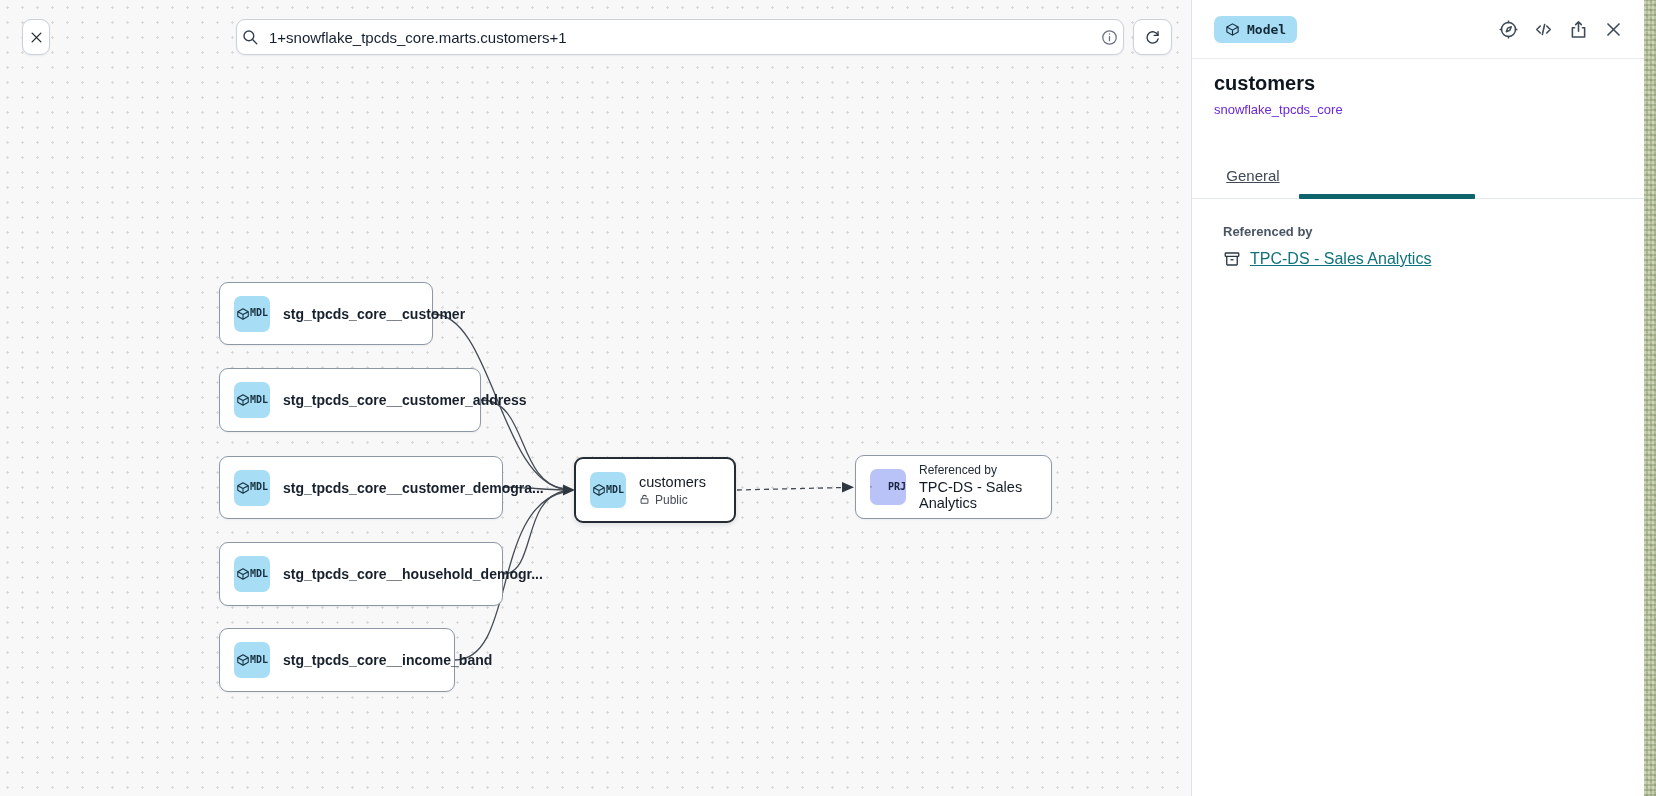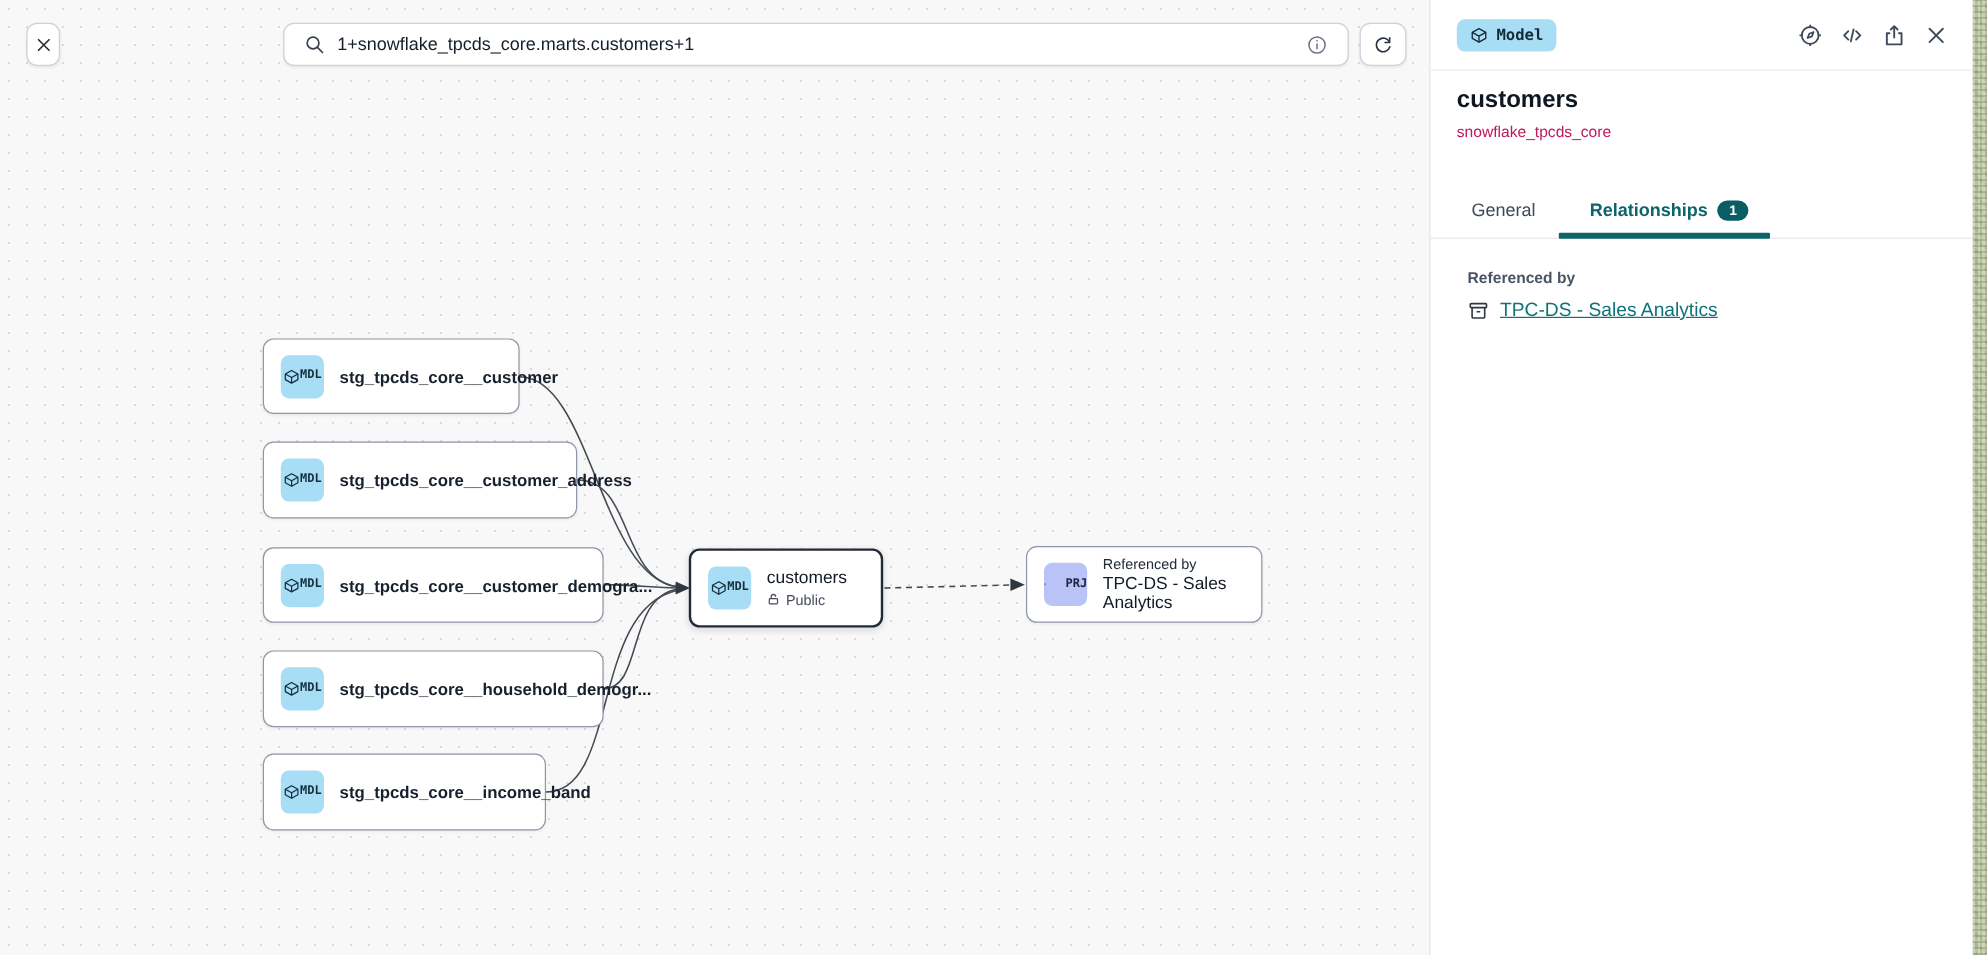--- a/index.html
+++ b/index.html
@@ -20,21 +20,21 @@
     position:absolute; background:#fff; border:1px solid #c9d1da; border-radius:9px;
     display:flex; align-items:center; justify-content:center;
     box-shadow:0 1px 2px rgba(16,24,40,.06); color:#2b3440; cursor:pointer;
   }
   .breadcrumb-btn { left:54px; top:19px; height:36px; width:173px; font-size:13px; color:#1c2430; }
   .close-btn { left:22px; top:19px; width:28px; height:36px; }
   .refresh-btn { left:1133px; top:19px; width:39px; height:36px; }
   .searchbar {
     position:absolute; left:236px; top:19px; width:888px; height:36px;
     background:#fff; border:1px solid #c9d1da; border-radius:9px;
-    display:flex; align-items:center; padding:0 16px; gap:10px;
+    display:flex; align-items:center; padding:0 4px; gap:10px;
     box-shadow:0 1px 2px rgba(16,24,40,.06);
   }
   .searchbar .query { flex:1; font-size:15px; color:#15202e; white-space:nowrap; overflow:hidden; }
 
   
   .gnode {
     position:absolute; background:#fff; border:1px solid #8d97a5; border-radius:9px;
     display:flex; align-items:center; gap:13px; padding:0 14px;
     box-shadow:0 1px 2px rgba(16,24,40,.05); cursor:pointer;
   }
@@ -57,24 +57,24 @@
   .panel { position:absolute; left:1191px; top:0; width:453px; height:796px; background:#fff; border-left:1px solid #dfe3e8;padding-left:20px; }
   .type-badge {
     position:absolute; left:22px; top:16px; height:27px; padding:0 11px;
     background:#a8ddf6; border-radius:7px; display:flex; align-items:center; gap:7px;
     font-family:"DejaVu Sans Mono", monospace; font-size:13px; font-weight:600; color:#142a38;
   }
   .panel-actions { position:absolute; top:18px; right:20px; display:flex; gap:13px; }
   .action-icon { width:22px; height:22px; display:flex; align-items:center; justify-content:center; color:#3e4a58; cursor:pointer; }
   .hdr-divider { position:absolute; left:0; top:58px; width:100%; height:1px; background:#e8eaee; }
   .panel-title { position:absolute; left:22px; top:72px; font-size:20px; font-weight:bold; color:#0e1620; }
-  .panel-sub { position:absolute; left:22px; top:102px; font-size:13px; color:#be185d; }
+  .panel-sub { position:absolute; left:22px; top:102px; font-size:13px; color:#6d28d9; }
 
   .tabs { position:absolute; left:15px; top:152px; height:47px; display:flex; }
-  .tab { display:flex; align-items:center; justify-content:center; gap:8px; cursor:pointer; }
+  .tab { display:flex; align-items:center; justify-content:center; gap:8px; cursor:pointer;text-decoration:underline; }
   .tab-general { width:92px; font-size:15px; color:#3f4854; }
   .tab-rel { width:184px; font-size:15px; font-weight:bold; color:#0d646b; }
   .tab-count {
     min-width:26px; height:17px; padding:0 7px; border-radius:9px; background:#0b5d64;
     color:#fff; font-size:11.5px; font-weight:bold; display:flex; align-items:center; justify-content:center;
   }
   .tabs-divider { position:absolute; left:0; top:198px; width:100%; height:1px; background:#e4e7eb; }
   .tab-underline { position:absolute; left:107px; top:194px; width:176px; height:5px; background:#0d646b; border-radius:1px; }
 
   .section-label { position:absolute; left:31px; top:224px; font-size:13px; font-weight:bold; color:#4a5563; }
@@ -265,24 +265,20 @@
 
     <div class="hdr-divider"></div>
 
     <div class="panel-title">customers</div>
     <div class="panel-sub">snowflake_tpcds_core</div>
 
     <div class="tabs">
       <div class="tab tab-general">
         <span>General</span>
       </div>
-      <div class="tab tab-rel">
-        <span>Relationships</span>
-        <span class="tab-count">1</span>
-      </div>
     </div>
     <div class="tabs-divider"></div>
     <div class="tab-underline"></div>
 
     <div class="section-label">Referenced by</div>
     <div class="ref-link-row">
       <svg width="18" height="18" viewBox="0 0 24 24" fill="none" stroke="#2d3743" stroke-width="1.8" stroke-linejoin="round">
           <rect x="3" y="4" width="18" height="4.5" rx="1"></rect>
           <path d="M5 8.5V19a1 1 0 0 0 1 1h12a1 1 0 0 0 1-1V8.5"></path>
           <path d="M10 13h4"></path>

